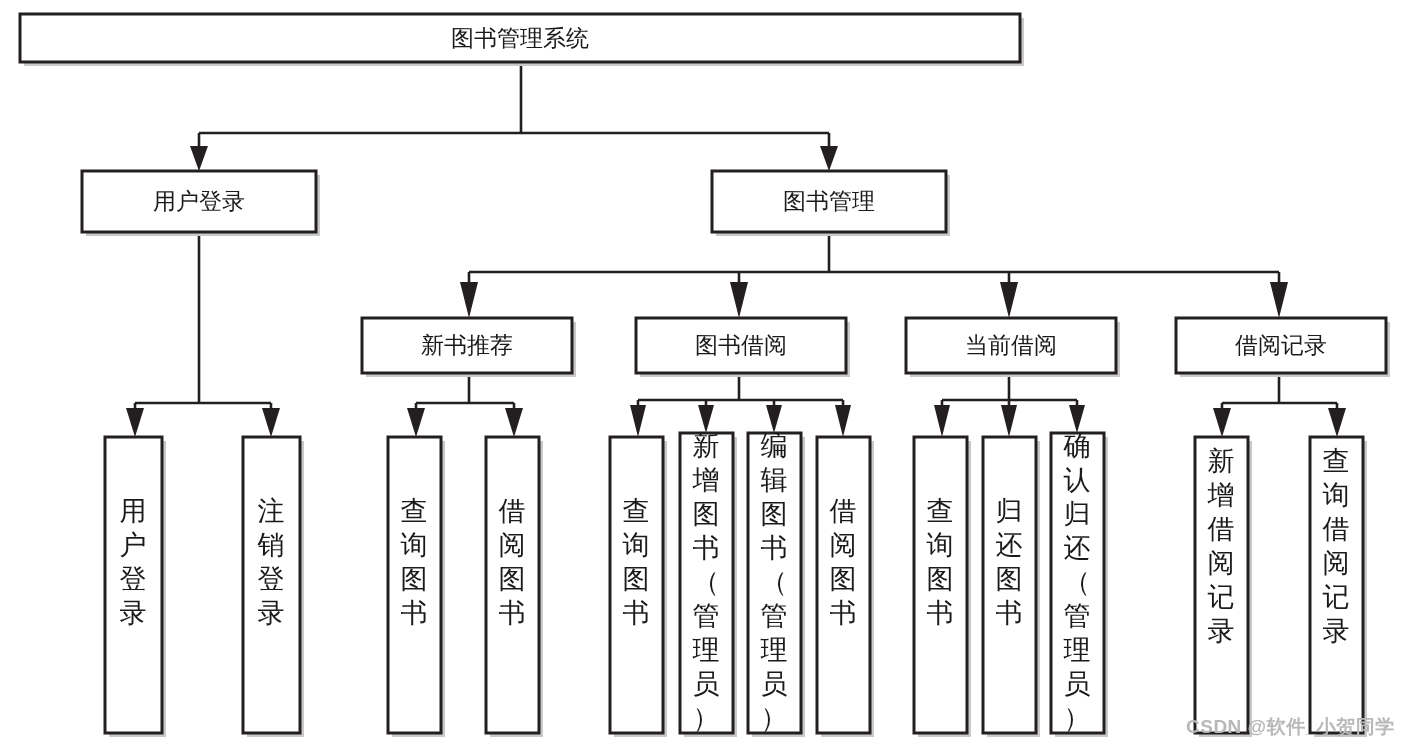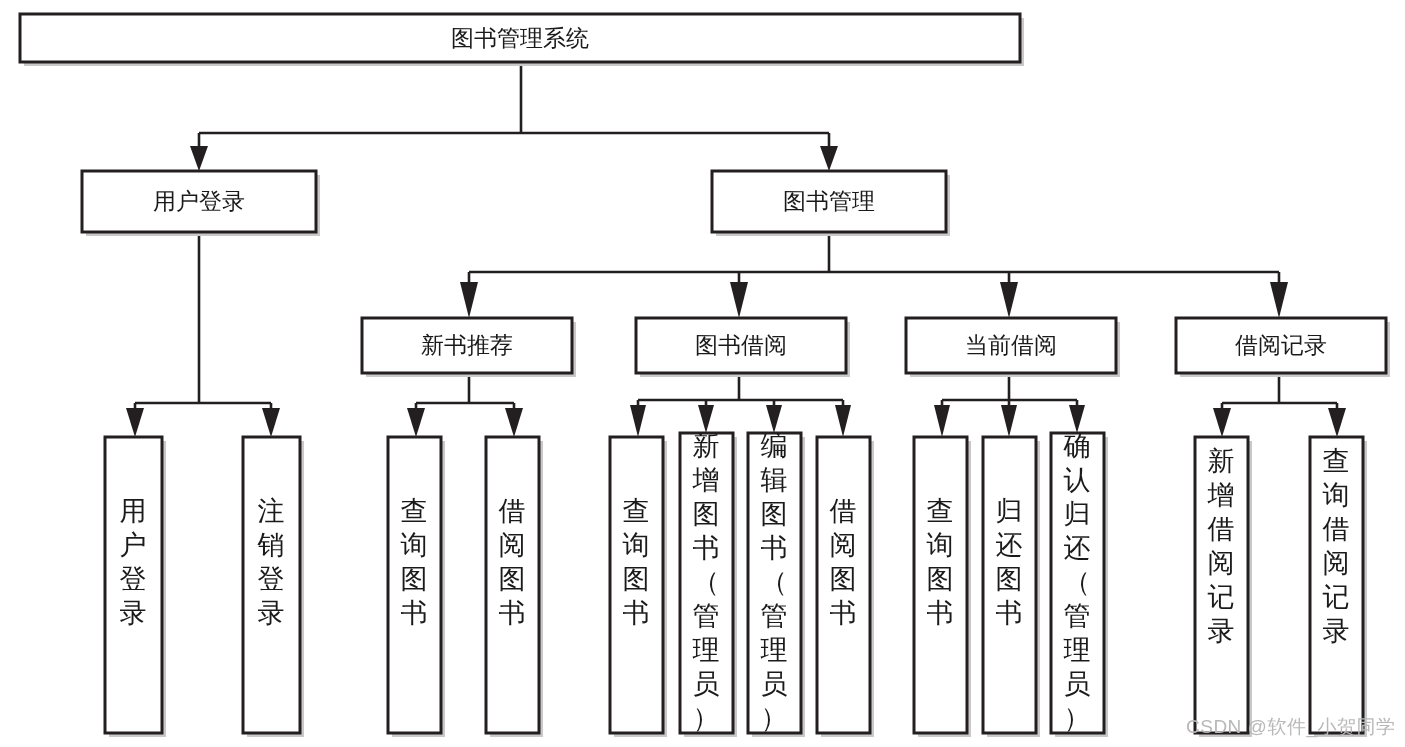--- a/index.html
+++ b/index.html
@@ -60,20 +60,21 @@
   }
   .watermark-text {
     position: absolute;
     font-family: "Liberation Sans", "DejaVu Sans", sans-serif;
     font-size: 19px;
     color: #b8b8b8;
     white-space: nowrap;
     left: 1186px;
     top: 714px;
     letter-spacing: 0.5px;
+    font-weight: bold;
   }
 </style>
 </head>
 <body>
 
 <div id="diagram-root">
 
   <svg class="diagram-canvas" viewBox="0 0 1405 747">
 
     <g>

